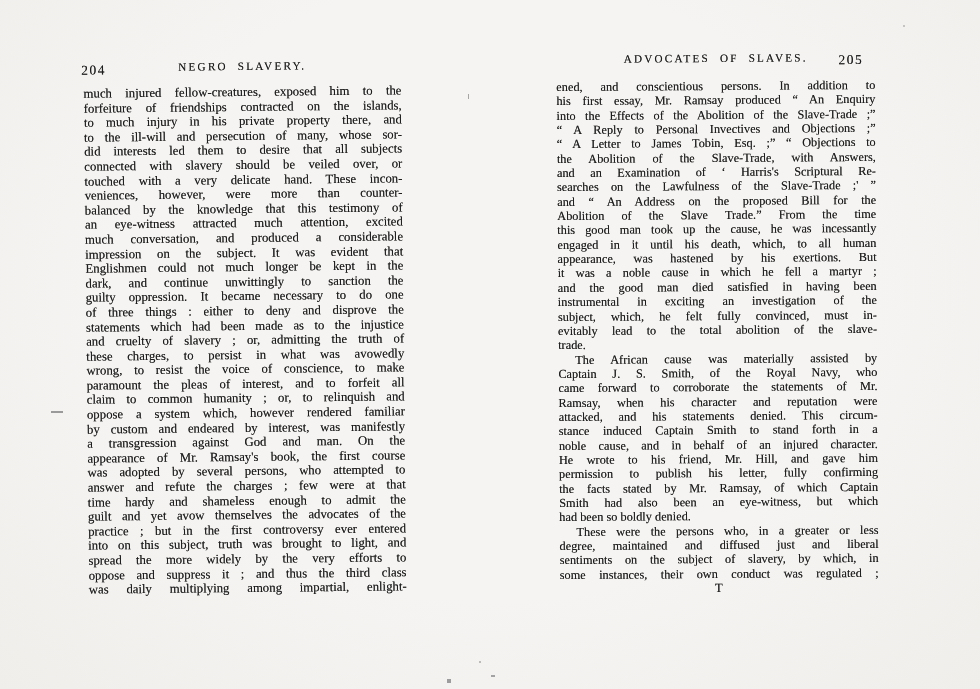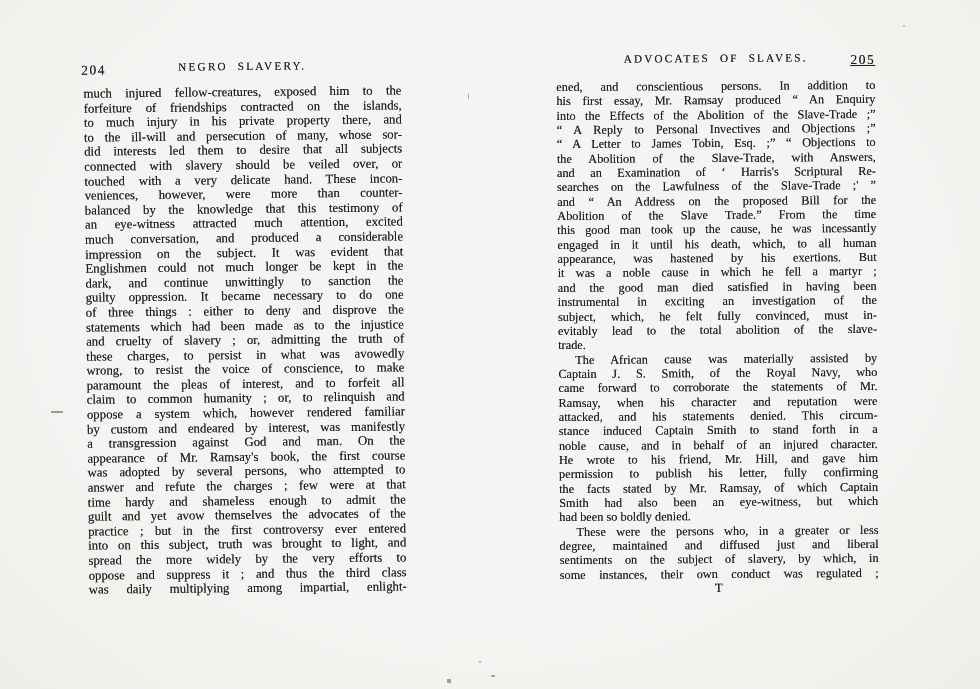--- a/index.html
+++ b/index.html
@@ -37,21 +37,21 @@
     word-spacing: 5px;
     font-size: 11.2px;
   }
   .pagenum {
     position: absolute;
     top: 0.5px;
     font-size: 13.5px;
     letter-spacing: 1.5px;
   }
   .pagenum-left  { left: -2px; }
-  .pagenum-right { right: 0; text-decoration: underline; }
+  .pagenum-right { right: 12px; }
   .page-body { margin-top: 11px; }
   .page-right .page-body { margin-top: 13px; }
   .line {
     font-size: 12.8px;
     line-height: 14.6px;
     text-align: justify;
     text-align-last: justify;
     white-space: normal;
   }
   .page-right .line {

